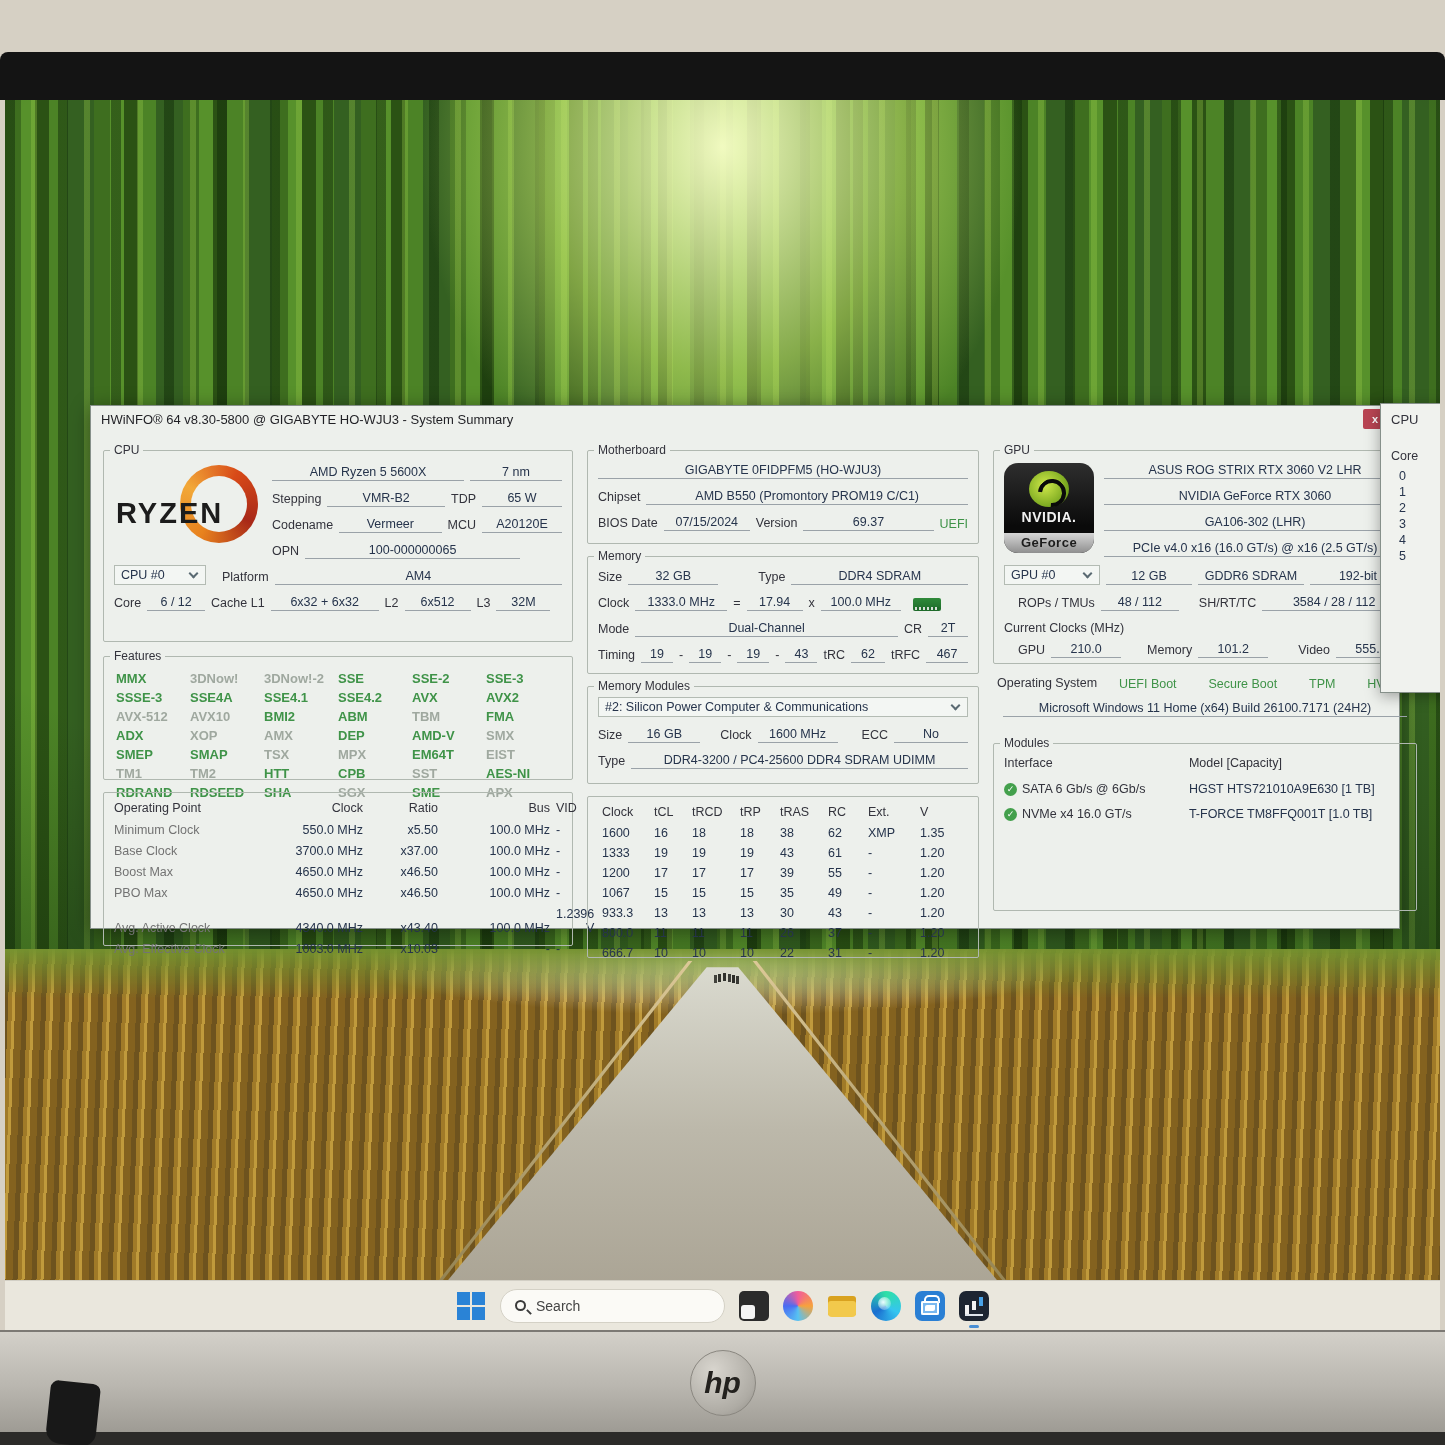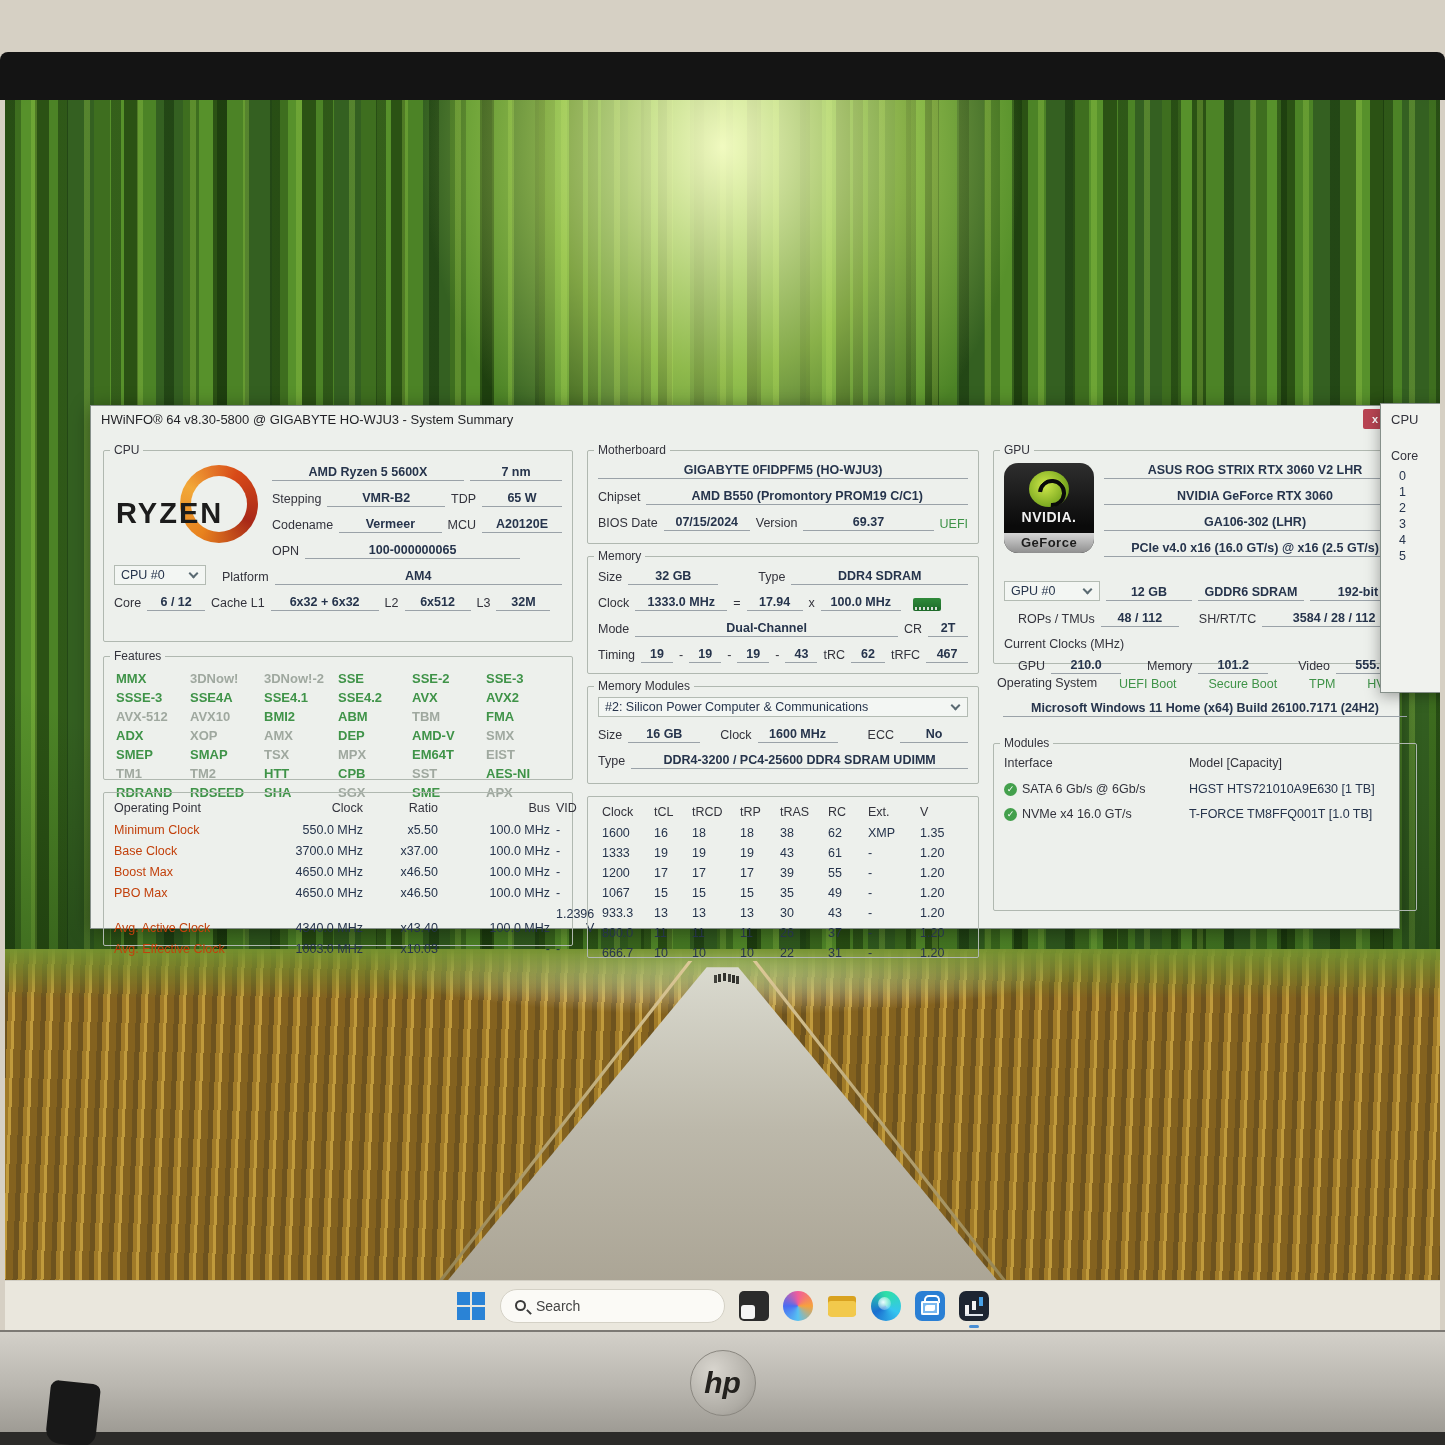--- a/index.html
+++ b/index.html
@@ -47,21 +47,21 @@
   .close-btn { position:absolute; right:12px; top:3px; width:24px; height:20px; background:#b94553; color:#fff;
     display:flex; align-items:center; justify-content:center; font-size:11px; font-weight:bold; border-radius:2px; cursor:default; }
   .cols { display:flex; gap:14px; padding:8px 12px 10px; height:498px; }
   .col1 { width:470px; } .col2 { width:392px; } .col3 { flex:1; }
 
   .gbox { position:relative; border:1px solid #b0b8b0; border-radius:2px; padding:12px 10px 6px; margin-top:10px; }
   .gcap { position:absolute; top:-8px; left:6px; padding:0 4px; background:#edf0ec; font-size:12px; color:#33333c; }
 
   .row { display:flex; align-items:flex-end; gap:6px; margin-bottom:10px; font-size:12.5px; white-space:nowrap; }
   .lbl { color:#33333c; padding-bottom:1px; }
-  .uval { border-bottom:1px solid #9aa2a8; color:#26344c; text-align:center; padding:0 4px 1px;font-weight:bold; }
+  .uval { border-bottom:1px solid #9aa2a8; color:#26344c; text-align:center; padding:0 4px 1px; }
   .grow { flex:1; }
   .green { color:#3f9348 !important; }
   .dd { border:1px solid #b3bbb3; background:#f3f6f3; display:flex; align-items:center; justify-content:space-between;
     padding:2px 6px; font-size:12.5px; color:#26344c; }
   .chev { width:7px; height:7px; border-right:2px solid #5a6a72; border-bottom:2px solid #5a6a72; transform:rotate(45deg); margin:-3px 2px 1px 8px; }
 
   
   .cpu-top { display:flex; gap:8px; }
   .ryzen { position:relative; width:150px; height:96px; flex:none; }
   .ryzen-ring { position:absolute; right:6px; top:2px; width:78px; height:78px; border-radius:50%;
@@ -70,21 +70,21 @@
   .ryzen-ring::after { content:""; position:absolute; inset:11px; border-radius:50%; background:#edf0ec; }
   .ryzen-text { position:absolute; left:2px; top:34px; font-size:29px; font-weight:800; letter-spacing:2px; color:#1c1c1c; }
   .cpu-fields { flex:1; padding-top:2px; }
   .feat-grid { display:grid; grid-template-columns:repeat(6,1fr); row-gap:4px; font-size:13px; padding:2px 2px 4px;font-weight:bold; }
   .feat-on { color:#3f9348; } .feat-off { color:#9fa89f; }
 
   .op-head, .op-row { display:grid; grid-template-columns:150px 105px 75px 112px 1fr; font-size:12.5px; align-items:end; }
   .op-head { margin-bottom:8px; color:#33333c; }
   .op-head span:nth-child(n+2), .op-row span:nth-child(n+2) { text-align:right; padding-right:6px; }
   .op-row { margin-bottom:7px; color:#26344c; }
-  .op-row span:first-child { color:#c2410c; }
+  .op-row span:first-child { color:#737373; }
 
   
   .tt-head, .tt-row { display:grid; grid-template-columns:52px 38px 48px 40px 48px 40px 52px 1fr; font-size:12.5px; }
   .tt-head { color:#33333c; margin-bottom:7px; }
   .tt-row { color:#26344c; margin-bottom:6px; }
   .tt-head span, .tt-row span { text-align:left; padding-left:4px; }
 
   
   .gpu-top { display:flex; gap:10px; }
   .nv-badge { position:relative; width:90px; height:90px; flex:none; border-radius:14px;
@@ -384,21 +384,21 @@
             <span class="dd grow">
               <span>#2: Silicon Power Computer &amp; Communications</span>
               <span class="chev"></span>
             </span>
           </div>
           <div class="row">
             <span class="lbl">Size</span>
             <span class="uval" style="width:72px;">16 GB</span>
             <span class="lbl" style="margin-left:14px;">Clock</span>
             <span class="uval" style="width:80px;">1600 MHz</span>
-            <span class="lbl" style="margin-left:24px;">ECC</span>
+            <span class="lbl" style="margin-left:18px;">ECC</span>
             <span class="uval grow">No</span>
           </div>
           <div class="row" style="margin-bottom:0;">
             <span class="lbl">Type</span>
             <span class="uval grow">DDR4-3200 / PC4-25600 DDR4 SDRAM UDIMM</span>
           </div>
         </div>
 
         <div class="gbox" style="height:162px; margin-top:12px; padding-top:8px;">
           <div class="tt-head" id="tt-head">
@@ -503,21 +503,21 @@
                   <span class="uval grow">NVIDIA GeForce RTX 3060</span>
                 </div>
               <div class="row">
                   <span class="uval grow">GA106-302 (LHR)</span>
                 </div>
               <div class="row" style="margin-bottom:4px;">
                   <span class="uval grow">PCIe v4.0 x16 (16.0 GT/s) @ x16 (2.5 GT/s)</span>
                 </div>
             </div>
           </div>
-          <div class="row" style="margin-top:20px;">
+          <div class="row" style="margin-top:4px;">
             <span class="dd" style="width:96px;">
               <span>GPU #0</span>
               <span class="chev"></span>
             </span>
             <span class="uval" style="width:86px;">12 GB</span>
             <span class="uval grow">GDDR6 SDRAM</span>
             <span class="uval" style="width:96px;">192-bit</span>
           </div>
           <div class="row">
             <span class="lbl" style="margin-left:14px;">ROPs / TMUs</span>

